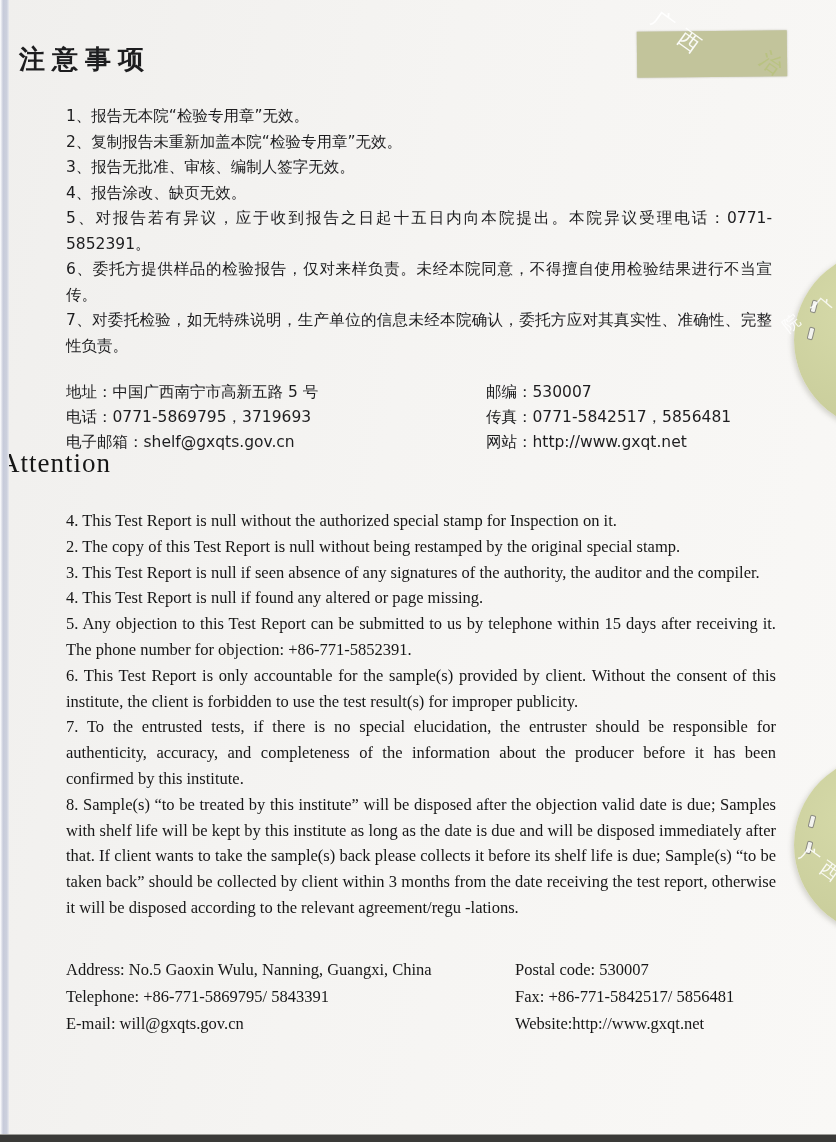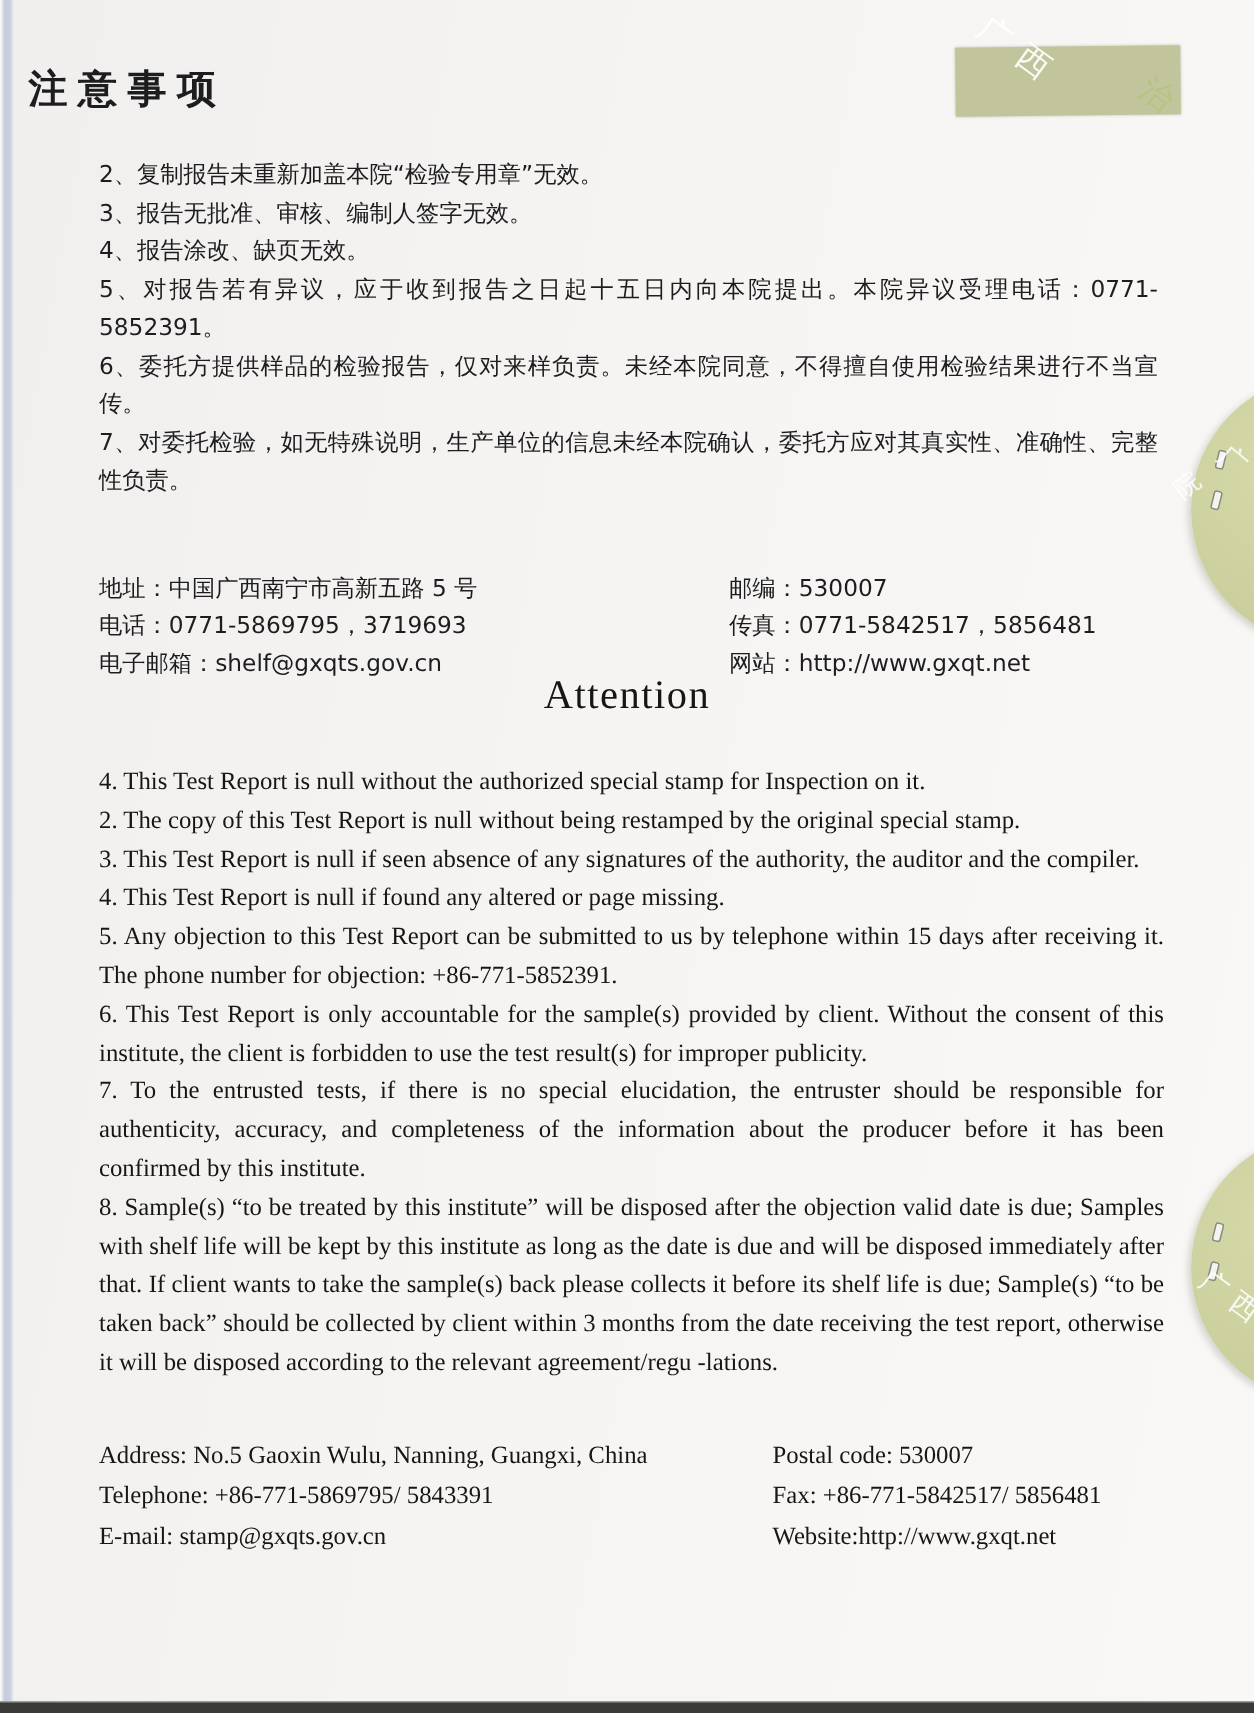--- a/index.html
+++ b/index.html
@@ -31,21 +31,21 @@
   .wm-seal1-b{left:812px;top:294px;font-size:19px;color:rgba(255,255,255,0.8);transform:rotate(40deg);}
   .wm-seal2{left:797px;top:853px;font-size:19px;color:rgba(255,255,255,0.88);transform:rotate(36deg);letter-spacing:6px;}
   .title-cn{position:absolute;top:42px;left:0;width:100%;margin:0;
     font-size:26px;font-weight:bold;letter-spacing:7px;padding-left:19px;}
   .cn-list{position:absolute;top:104px;left:66px;width:706px;font-size:15.5px;line-height:25.5px;}
   .cn-list p{margin:0;text-align:justify;}
   .cn-contact{position:absolute;top:380px;left:66px;width:706px;font-size:15.5px;line-height:25px;}
   .contact-row{display:flex;}
   .cn-contact .cell-left{width:420px;}
   .cell-right{flex:1;}
-  .title-en{position:absolute;top:448px;left:0;width:100%;margin:0;text-align:center;
+  .title-en{position:absolute;top:448px;left:0;width:100%;margin:0;
     font-family:"Liberation Serif",serif;font-size:27px;font-weight:normal;letter-spacing:1px;color:#161616;}
   .en-list{position:absolute;top:508px;left:66px;width:710px;
     font-family:"Liberation Serif",serif;font-size:16.5px;line-height:25.8px;color:#161616;}
   .en-list p{margin:0;text-align:justify;}
   .en-contact{position:absolute;top:956px;left:66px;width:710px;
     font-family:"Liberation Serif",serif;font-size:16.5px;line-height:27px;color:#161616;}
   .en-contact .cell-left{width:449px;}
 </style>
 </head>
 <body>
@@ -66,20 +66,21 @@
 
   <span class="wm wm-top-a">广西</span>
   <span class="wm wm-top-b">治</span>
   <span class="wm wm-seal1-a">院</span>
   <span class="wm wm-seal1-b">广</span>
   <span class="wm wm-seal2">广西</span>
 
   <h1 class="title-cn">注意事项</h1>
 
   <div class="cn-list">
+    <p>1、报告无本院“检验专用章”无效。</p>
     <p>2、复制报告未重新加盖本院“检验专用章”无效。</p>
     <p>3、报告无批准、审核、编制人签字无效。</p>
     <p>4、报告涂改、缺页无效。</p>
     <p>5、对报告若有异议，应于收到报告之日起十五日内向本院提出。本院异议受理电话：0771-5852391。</p>
     <p>6、委托方提供样品的检验报告，仅对来样负责。未经本院同意，不得擅自使用检验结果进行不当宣传。</p>
     <p>7、对委托检验，如无特殊说明，生产单位的信息未经本院确认，委托方应对其真实性、准确性、完整性负责。</p>
   </div>
 
   <div class="cn-contact">
     <div class="contact-row">
@@ -112,18 +113,18 @@
   <div class="en-contact">
     <div class="contact-row">
       <span class="cell-left">Address: No.5 Gaoxin Wulu, Nanning, Guangxi, China</span>
       <span class="cell-right">Postal code: 530007</span>
     </div>
     <div class="contact-row">
       <span class="cell-left">Telephone: +86-771-5869795/ 5843391</span>
       <span class="cell-right">Fax: +86-771-5842517/ 5856481</span>
     </div>
     <div class="contact-row">
-      <span class="cell-left">E-mail: stamp@gxqts.gov.cn</span>
+      <span class="cell-left">E-mail: will@gxqts.gov.cn</span>
       <span class="cell-right">Website:http://www.gxqt.net</span>
     </div>
   </div>
 
 </div>
 
 </body></html>

